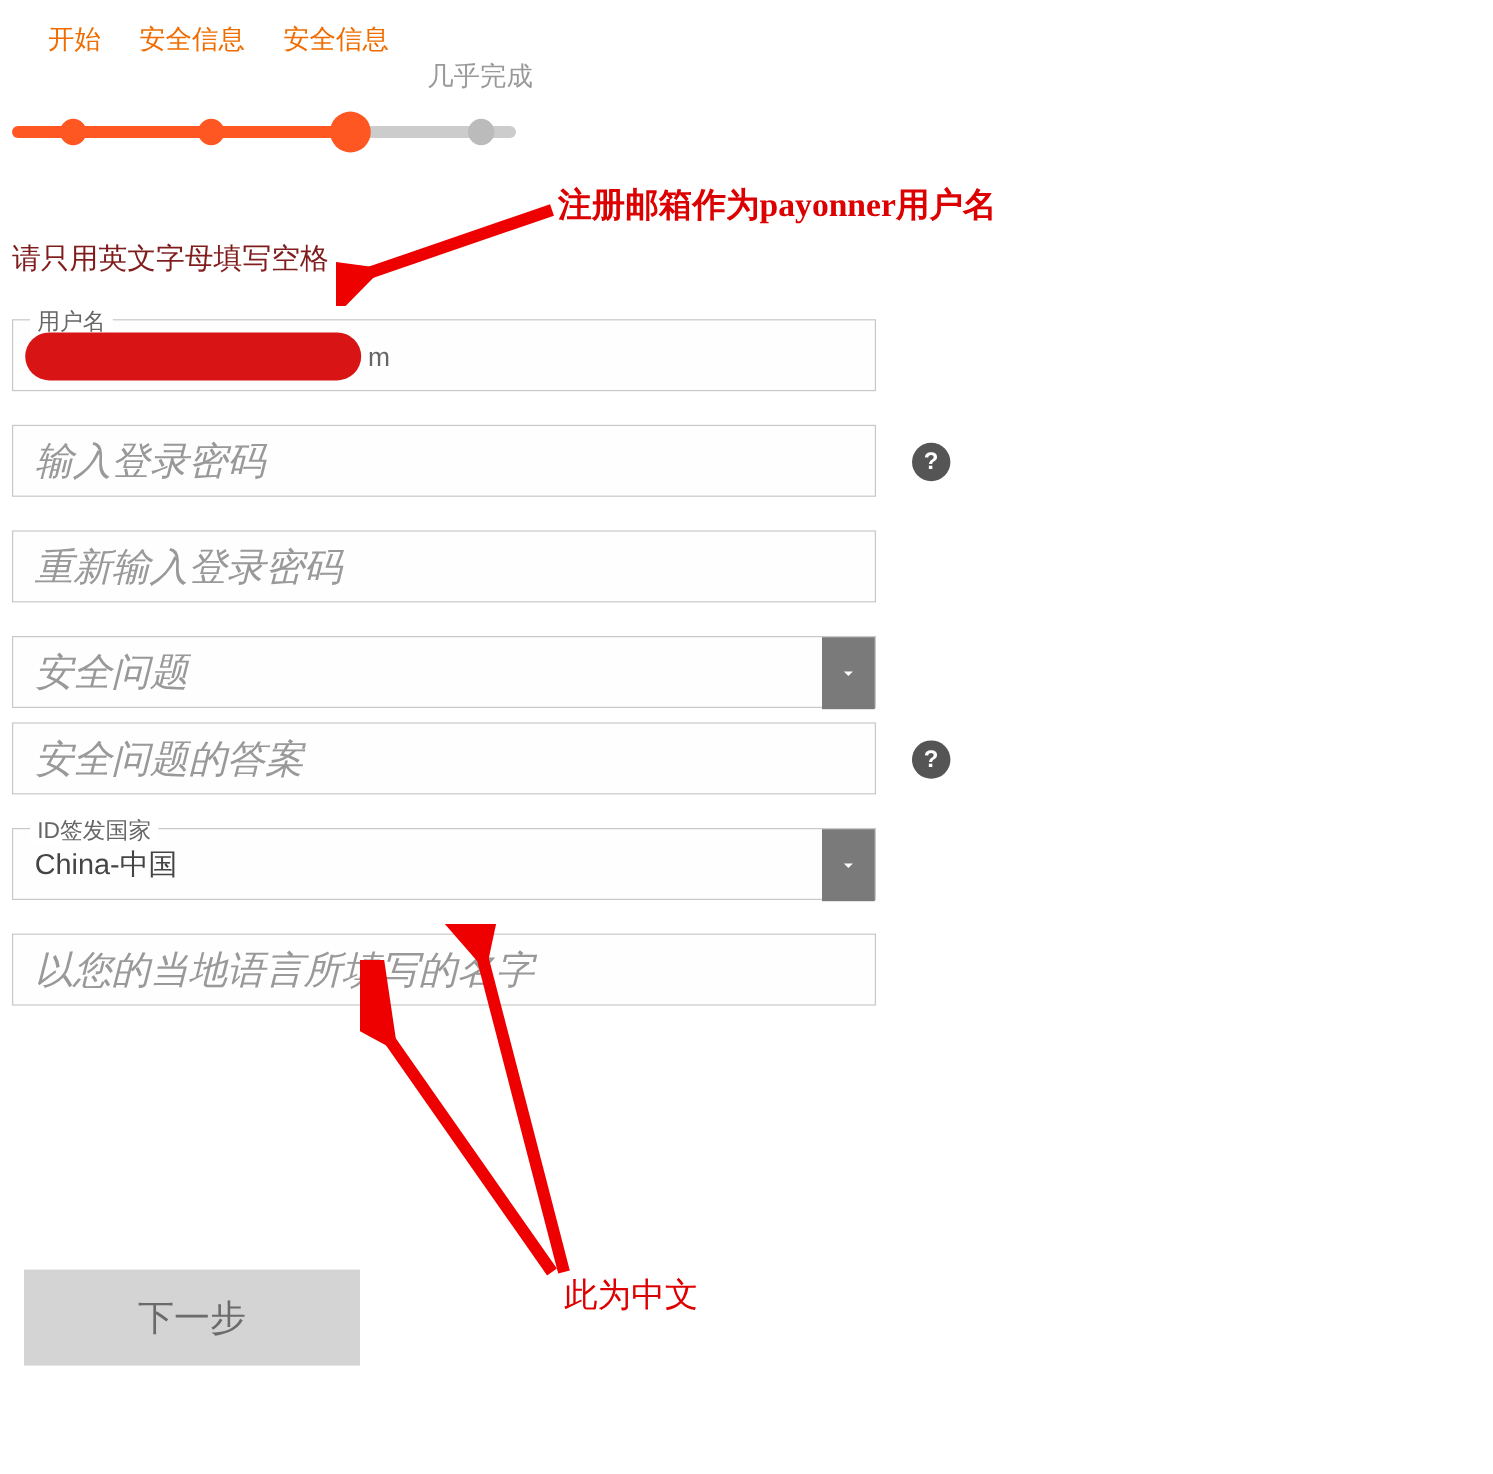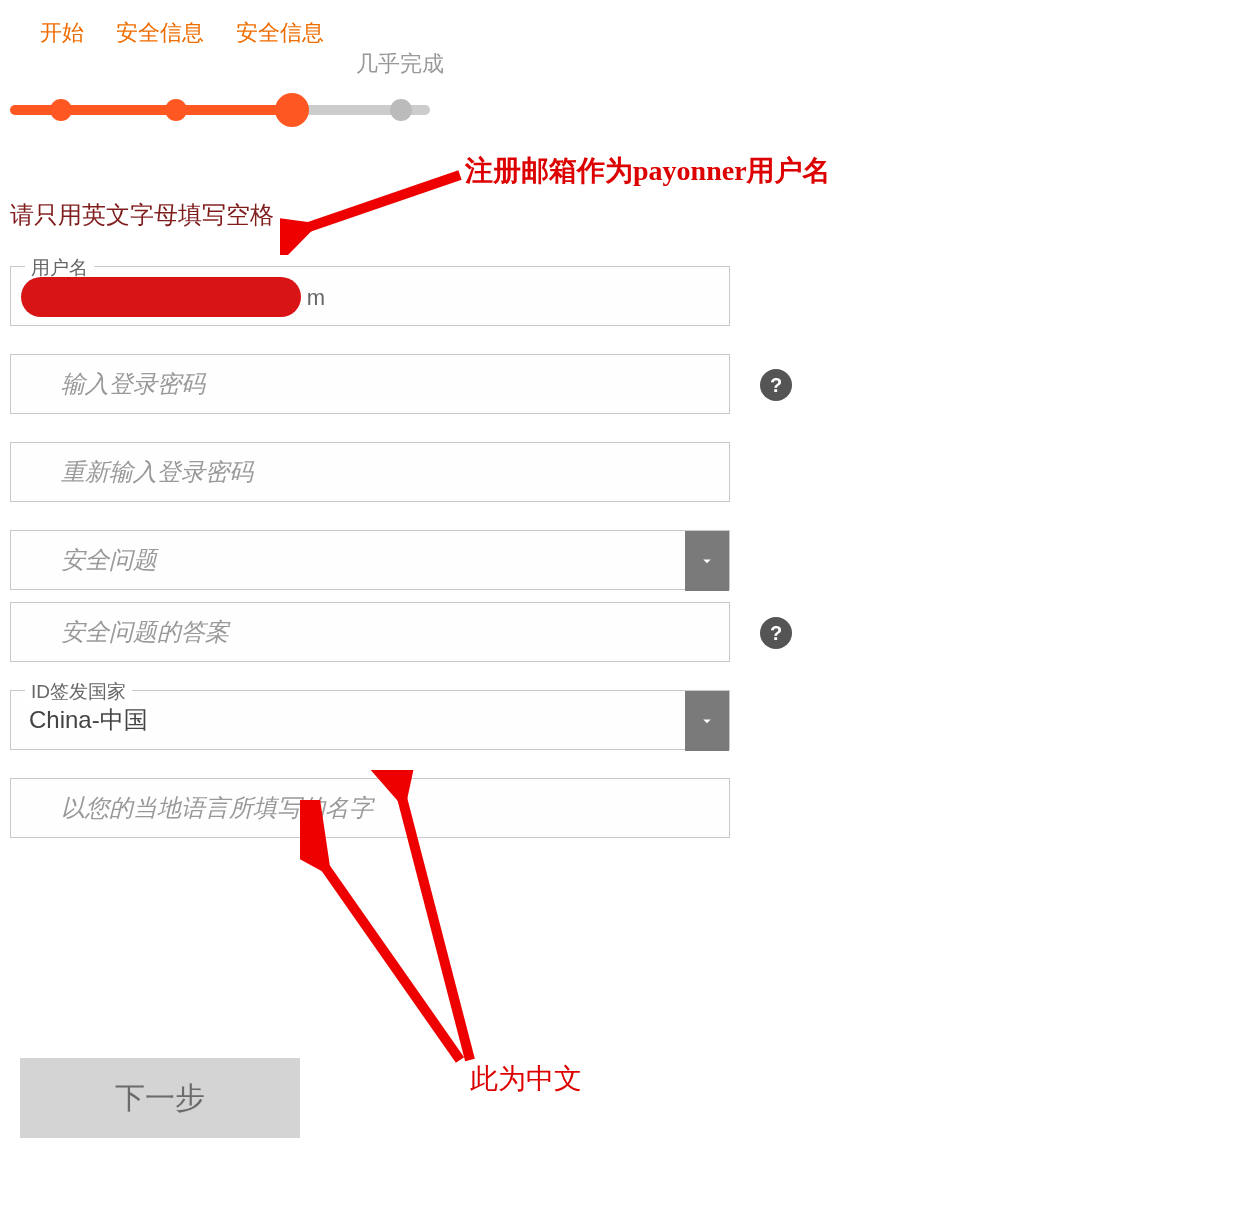--- a/index.html
+++ b/index.html
@@ -74,25 +74,24 @@
       left: 14px;
       background: #fff;
       padding: 0 6px;
       font-size: 19px;
       color: #666;
     }
     .field-input {
       border: none;
       outline: none;
       width: 100%;
-      font-size: 24px;
+      font-size: 32px;
       font-style: italic;
       color: #555;
       background: transparent;
-      margin-left: 32px;
     }
     .field-input::placeholder { color: #999; font-style: italic; }
     .field-value { font-size: 24px; color: #444; }
     .dropdown-btn {
       position: absolute;
       right: 0; top: 0;
       width: 44px; height: 60px;
       background: #7a7a7a;
       display: flex;
       align-items: center;

